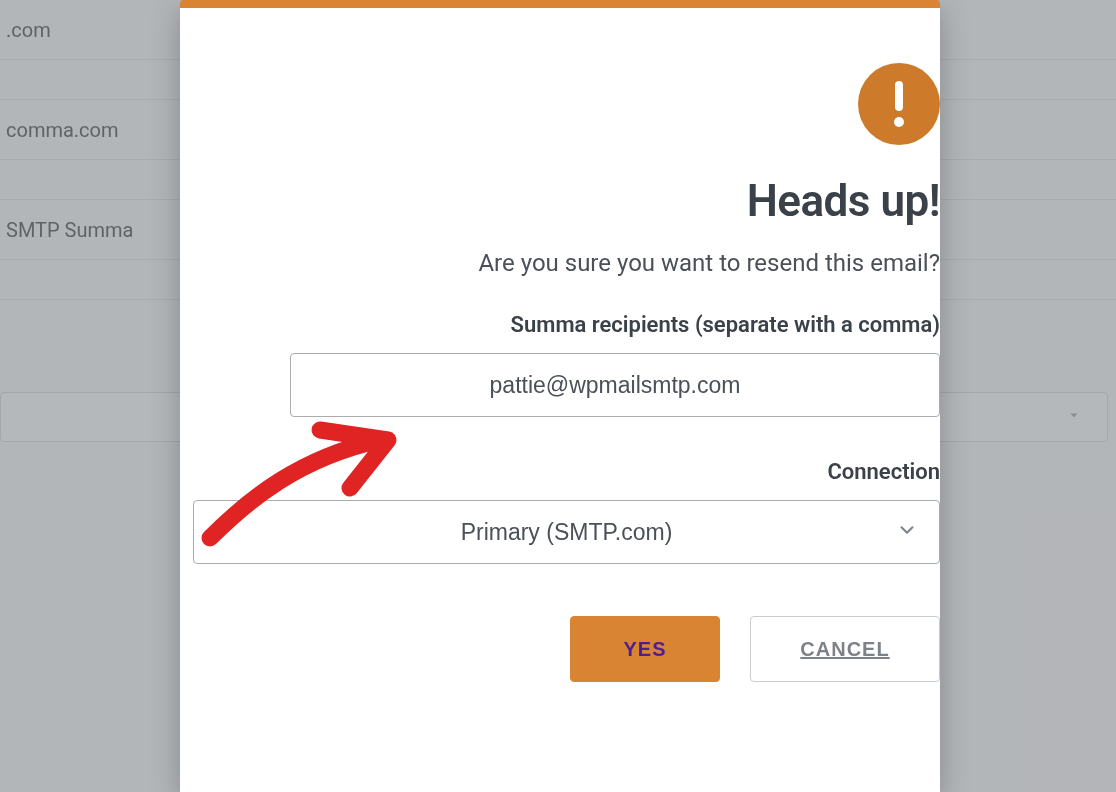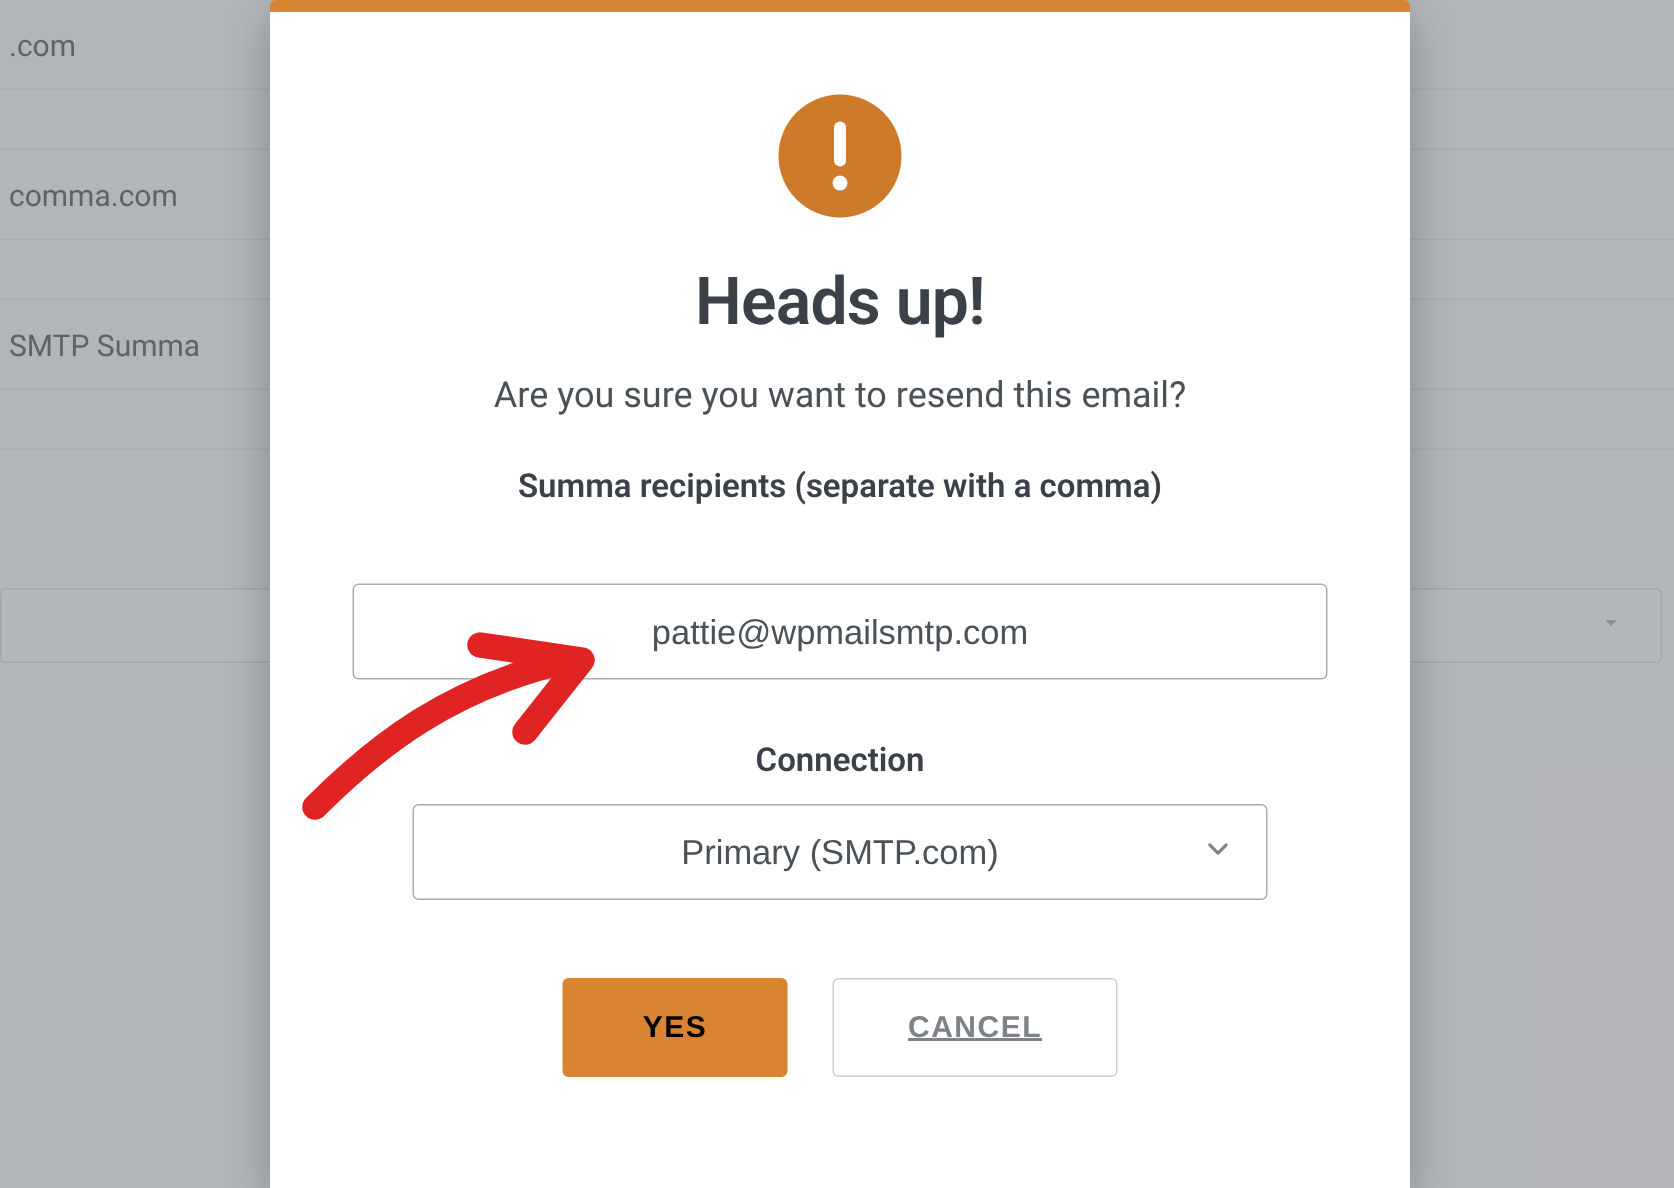--- a/index.html
+++ b/index.html
@@ -22,21 +22,21 @@
     top: 0;
     left: 180px;
     width: 760px;
     height: 792px;
     background: #ffffff;
     border-top: 8px solid #d98433; 
     border-radius: 4px 4px 0 0;
     box-shadow: 0 10px 30px rgba(0,0,0,0.25);
     display: flex;
     flex-direction: column;
-    align-items: center;
+    align-items: flex-end;
     padding-top: 55px;
   }
   .modal .icon-circle {
     width: 82px; height: 82px; border-radius: 50%;
     background: #cd7a2a;
     display: flex; align-items: center; justify-content: center;
     margin-bottom: 30px;
   }
   .modal .icon-circle svg { display: block; }
 
@@ -64,26 +64,25 @@
     width: 650px;
     height: 64px;
     border: 1px solid #a9acb1;
     border-radius: 4px;
     font-size: 23px;
     color: #4b5158;
     text-align: center;
     outline: none;
     margin-bottom: 42px;
     background: #fff;
-    margin-top: 36px;
   }
 
   .select-wrap {
     position: relative;
-    width: 570px;
+    width: 747px;
     height: 64px;
     margin-bottom: 52px;
   }
   .select-wrap select {
     width: 100%; height: 100%;
     border: 1px solid #a9acb1;
     border-radius: 4px;
     font-size: 23px;
     color: #4b5158;
     text-align: center;
@@ -106,21 +105,21 @@
     border-radius: 4px;
     font-size: 20px;
     font-weight: 700;
     letter-spacing: 1px;
     display: flex; align-items: center; justify-content: center;
     cursor: pointer;
     border: 1px solid transparent;
   }
   .btn-yes {
     background: #d98433;
-    color: #000000;
+    color: #4c1d95;
     border-color: #d98433;
   }
   .btn-cancel {
     background: #ffffff;
     color: #7d8288;
     border-color: #c9cdd1;
     min-width: 190px;
     text-decoration: underline;
   }
 

